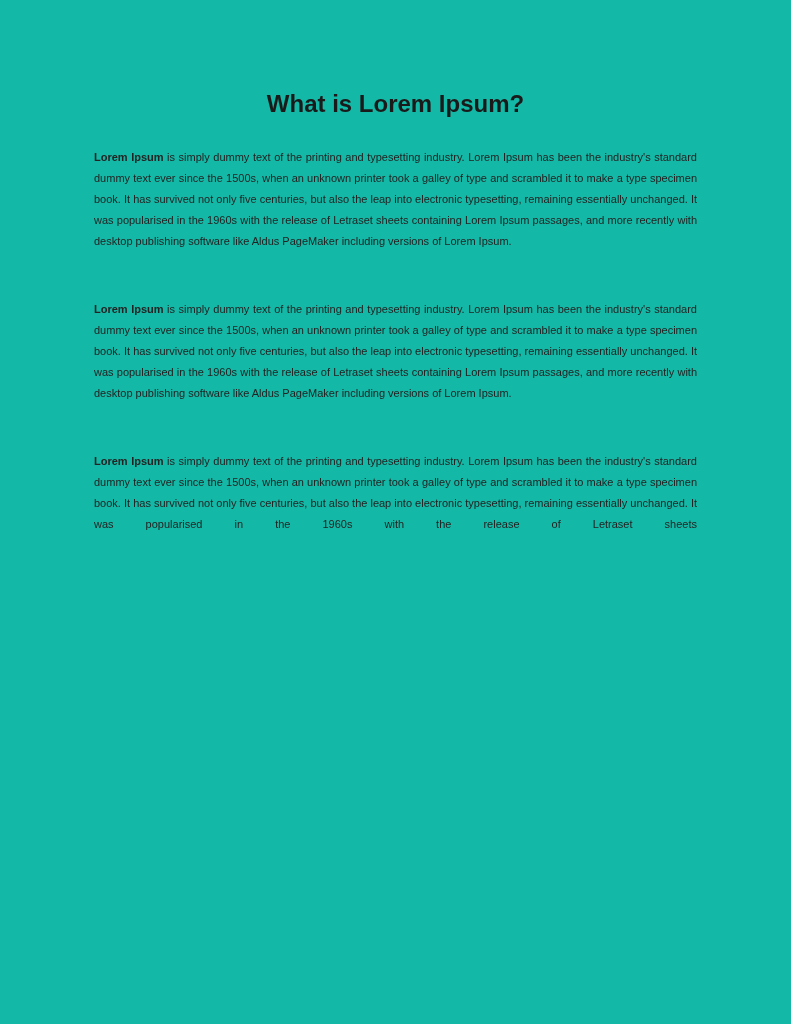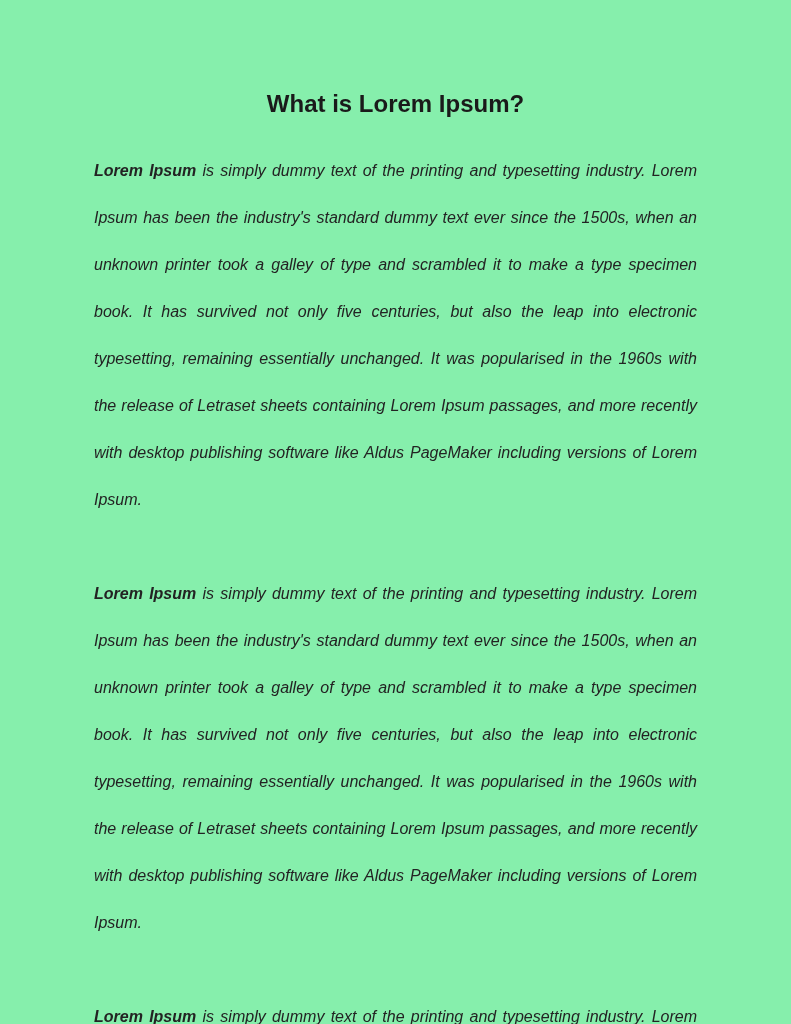--- a/index.html
+++ b/index.html
@@ -4,40 +4,39 @@
 <style>
   html, body {
     margin: 0;
     padding: 0;
     background: #ffffff;
   }
   .page {
     width: 791px;
     height: 1024px;
     box-sizing: border-box;
-    background: #86efac;
+    background: #14b8a6;
     padding: 88px 94px 0 94px;
     overflow: hidden;
     font-family: "Liberation Sans", sans-serif;
     color: #232323;
   }
   .doc-title {
     font-size: 24px;
     line-height: 32px;
     font-weight: bold;
     text-align: center;
     margin: 0 0 27px 0;
     color: #1a1a1a;
   }
   .para {
-    font-size: 16px;
-    line-height: 47px;
+    font-size: 11px;
+    line-height: 21px;
     text-align: justify;
     margin: 0 0 47px 0;
-    font-style: italic;
   }
   .para:last-child {
     margin-bottom: 0;
   }
   .para.truncated {
     
     text-align-last: justify;
   }
   .para .lead {
     font-weight: bold;

